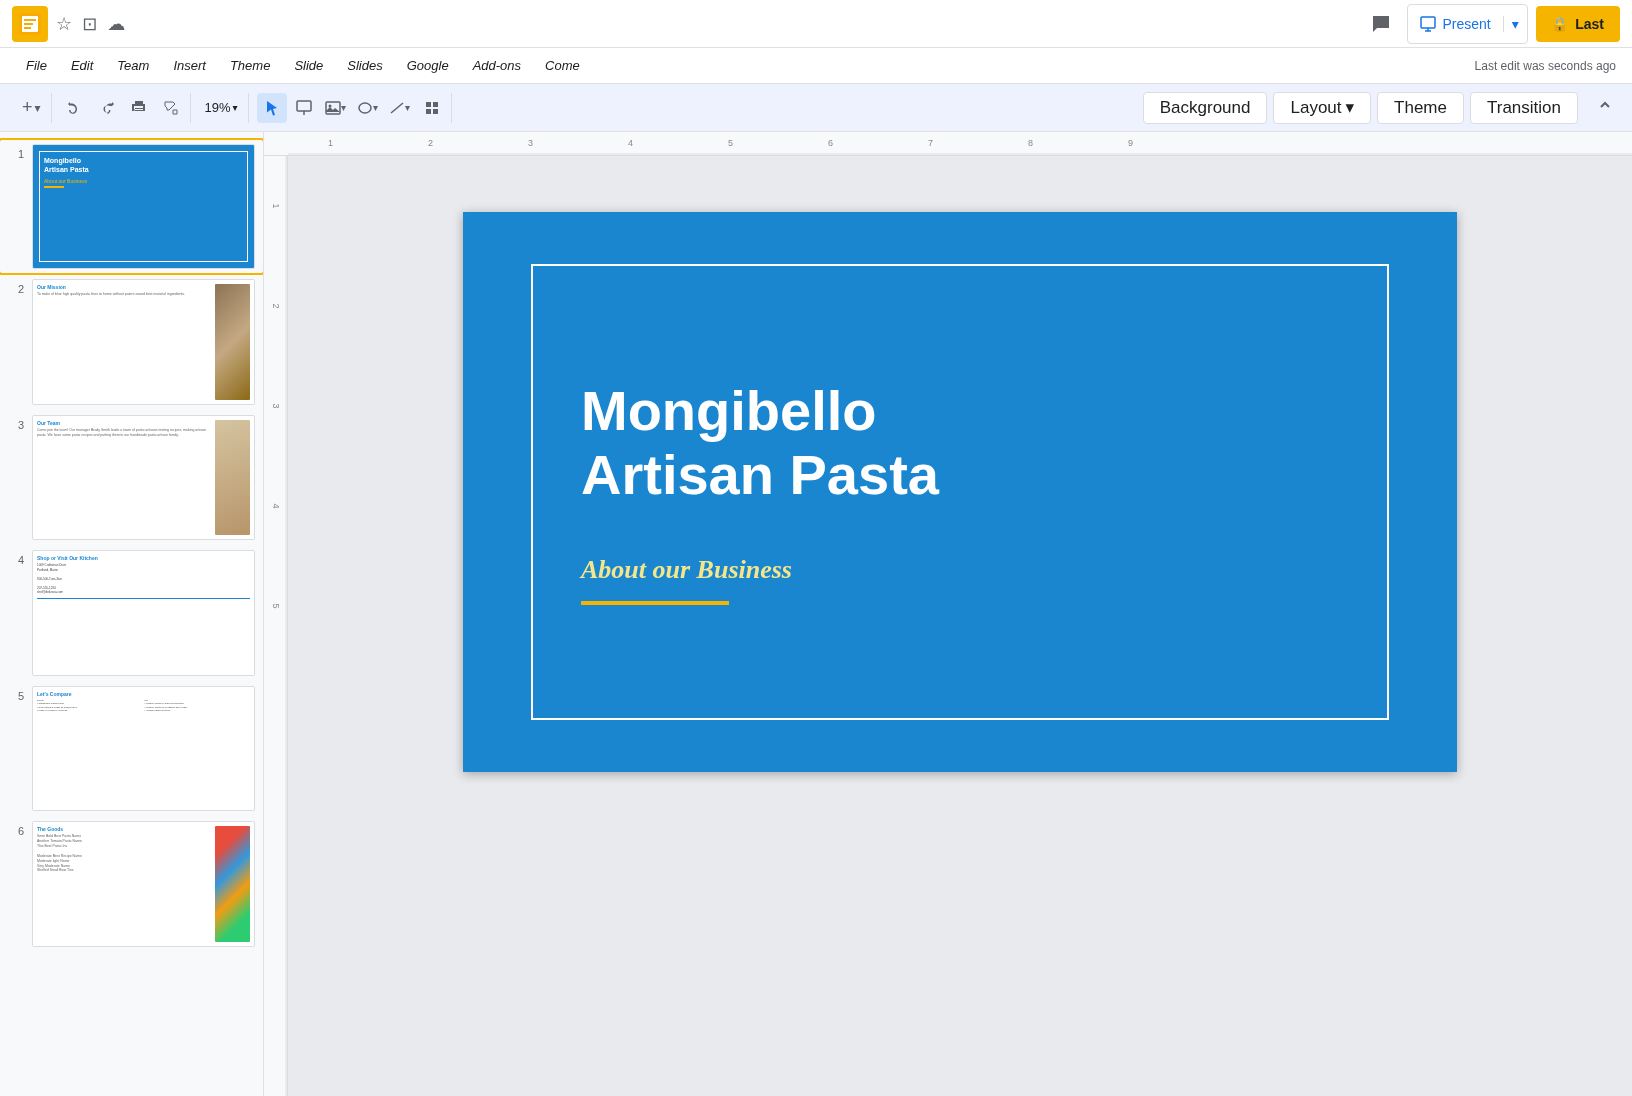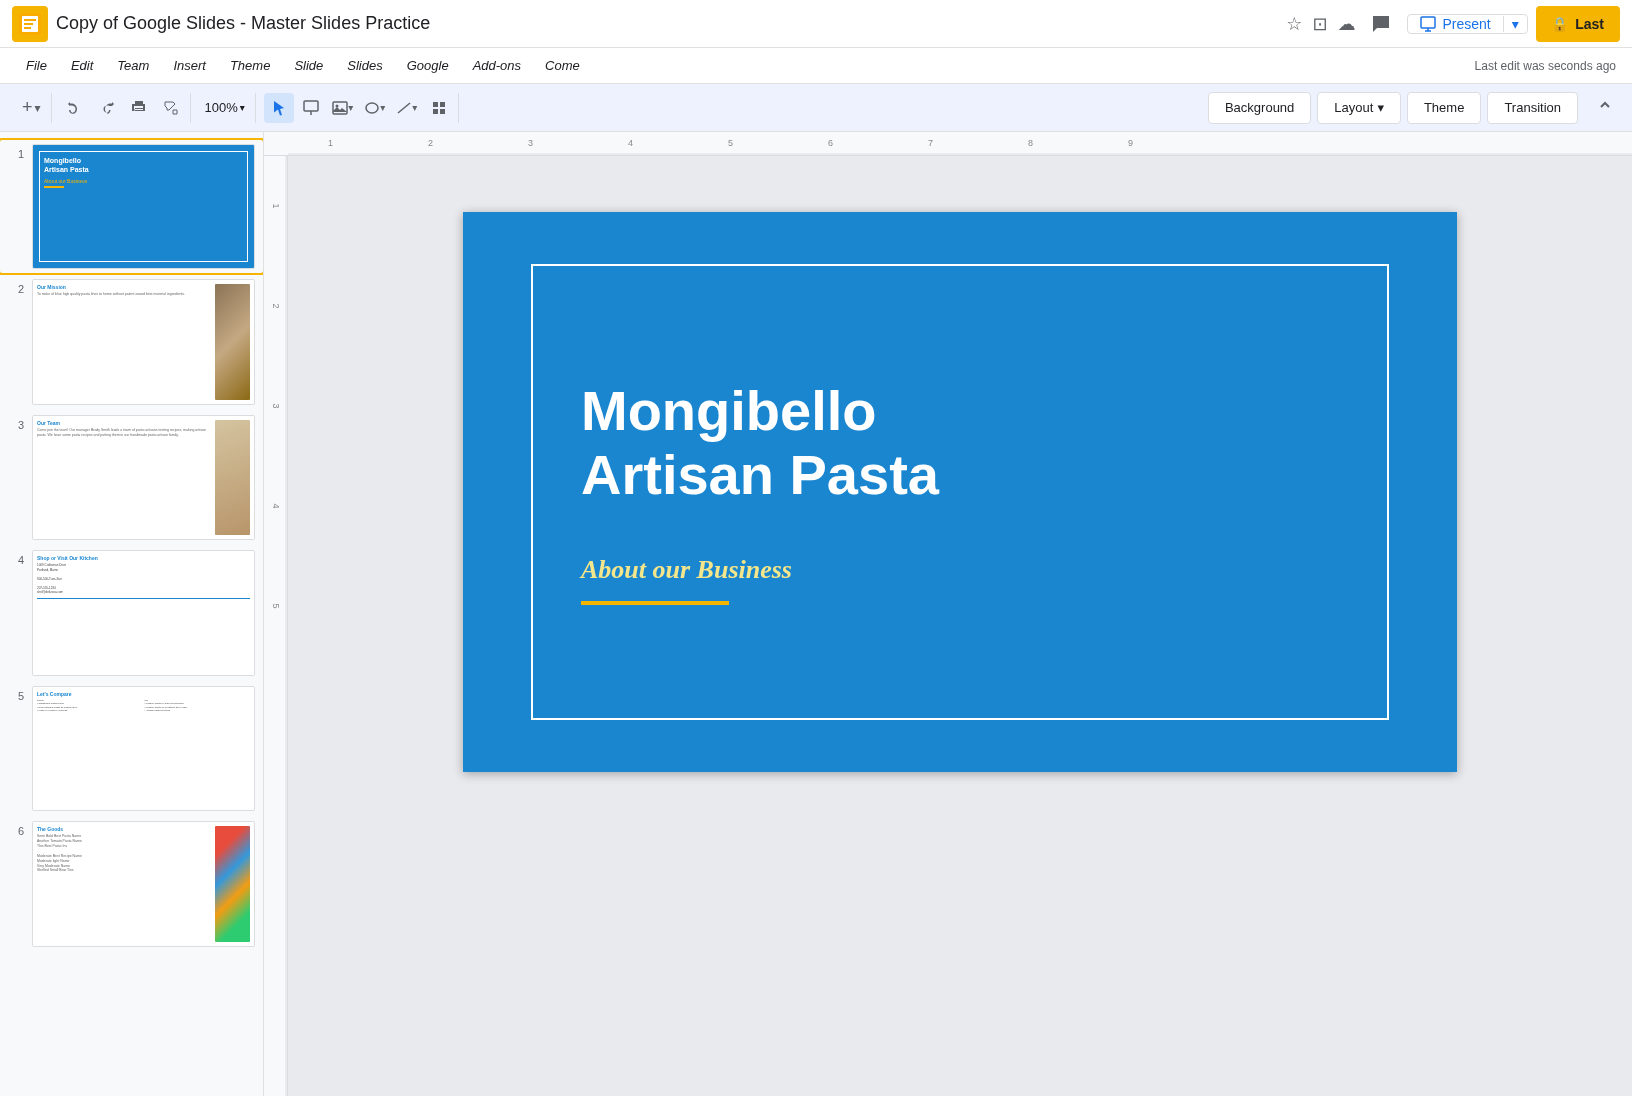--- a/index.html
+++ b/index.html
@@ -20,21 +20,21 @@
     .title-icons { display: flex; gap: 10px; color: #5f6368; font-size: 18px; }
     .title-icons span { cursor: pointer; }
     .title-right { display: flex; align-items: center; gap: 8px; margin-left: auto; }
     .comment-btn {
       width: 36px; height: 36px; border-radius: 50%; border: none;
       background: transparent; cursor: pointer; display: flex; align-items: center; justify-content: center;
       color: #5f6368; font-size: 20px;
     }
     .present-btn {
       display: flex; align-items: center; background: white; border: 1px solid #dadce0;
-      border-radius: 4px; height: 20px; overflow: hidden; cursor: pointer;
+      border-radius: 4px; height: 40px; overflow: hidden; cursor: pointer;
     }
     .present-main {
       display: flex; align-items: center; padding: 0 12px; gap: 6px;
       font-size: 14px; color: #1a73e8; font-weight: 500; border-right: 1px solid #dadce0;
     }
     .present-arrow { padding: 0 8px; color: #1a73e8; font-size: 14px; }
     .share-btn {
       display: flex; align-items: center; background: #f4b400; border: none;
       border-radius: 4px; height: 36px; padding: 0 16px; gap: 6px;
       font-size: 14px; font-weight: 600; color: #202124; cursor: pointer;
@@ -67,21 +67,21 @@
     }
     .tb-btn.active { background: #d2e3fc; }
     .zoom-btn {
       display: flex; align-items: center; border: none; background: transparent;
       cursor: pointer; font-size: 13px; color: #202124; padding: 0 6px; border-radius: 4px; height: 30px;
     }
     .toolbar-spacer { flex: 1; }
 
     .bg-btn, .layout-btn, .theme-btn, .transition-btn {
       height: 32px; padding: 0 16px; border: 1px solid #dadce0; background: white;
-      border-radius: 4px; font-size: 13px; color: #202124; cursor: pointer;
+      border-radius: 4px; font-size: 17px; color: #202124; cursor: pointer;
       display: flex; align-items: center; gap: 4px;
     }
 
     .collapse-btn {
       width: 30px; height: 30px; border: none; background: transparent;
       cursor: pointer; color: #5f6368; font-size: 18px; margin-left: 8px;
     }
 
     
     .main-area { display: flex; flex: 1; overflow: hidden; }
@@ -189,21 +189,20 @@
 <div class="title-bar">
   <div class="app-icon">
     <svg width="22" height="22" viewBox="0 0 22 22">
       <rect width="22" height="22" rx="3" fill="#F9AB00"></rect>
       <rect x="3" y="3" width="16" height="16" rx="1" fill="white"></rect>
       <rect x="5" y="6" width="12" height="2" fill="#F9AB00"></rect>
       <rect x="5" y="10" width="9" height="2" fill="#F9AB00"></rect>
       <rect x="5" y="14" width="7" height="2" fill="#F9AB00"></rect>
     </svg>
   </div>
-  <span class="title-text">Copy of Google Slides - Master Slides Practice</span>
   <div class="title-icons">
     <span>☆</span>
     <span>⊡</span>
     <span>☁</span>
   </div>
   <div class="title-right">
     <button class="comment-btn">
       <svg width="20" height="20" viewBox="0 0 20 20" fill="#5f6368">
         <path d="M2 2h16v12H6l-4 4V2z"></path>
       </svg>
@@ -267,21 +266,21 @@
     </button>
     <button class="tb-btn">
       <svg width="16" height="16" viewBox="0 0 16 16" fill="#5f6368">
         <path d="M2 2h8l2 2-6 6H4v-2L2 6V2zm8 8h4v4h-4v-4z" fill="none" stroke="#5f6368"></path>
       </svg>
     </button>
   </div>
 
   <div class="toolbar-group">
     <button class="zoom-btn">
-      <span>100%</span>
+      <span>19%</span>
       <span style="font-size:10px; margin-left:2px;">▾</span>
     </button>
   </div>
 
   <div class="toolbar-group">
     <button class="tb-btn active">
       <svg width="14" height="16" viewBox="0 0 14 16" fill="#1a73e8">
         <path d="M2 1l10 7-4 1 2 6-2 .5-2-6-4 3V1z"></path>
       </svg>
     </button>

